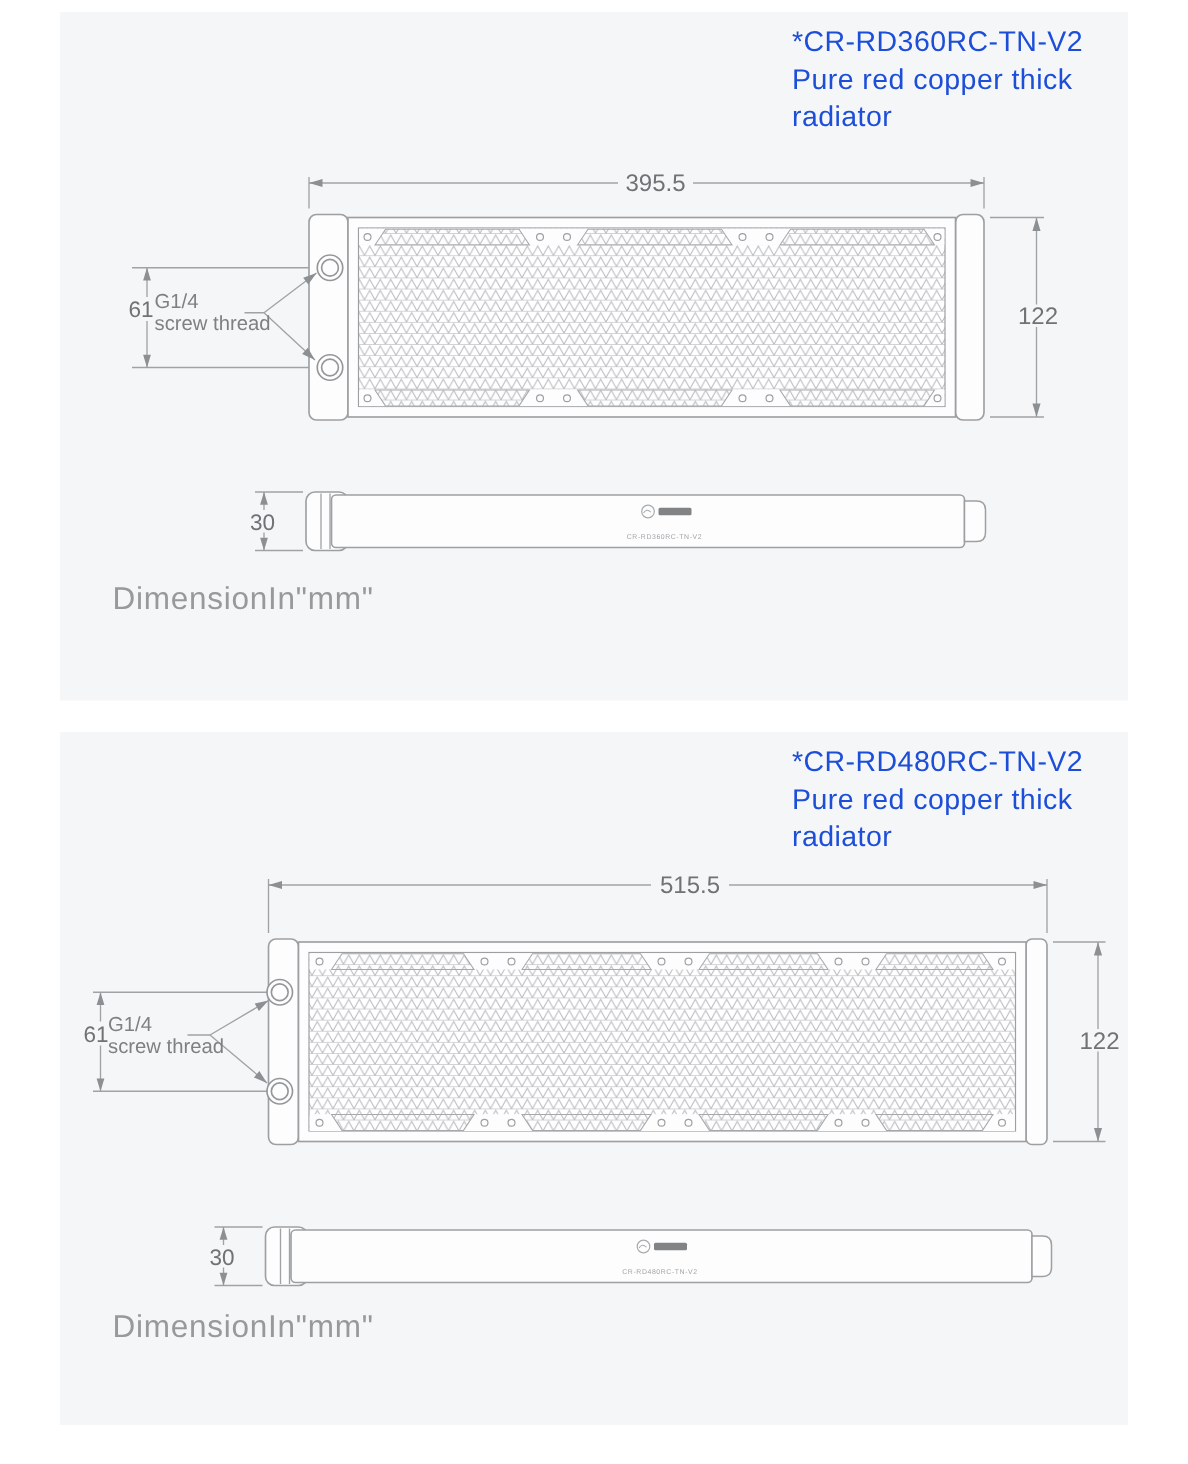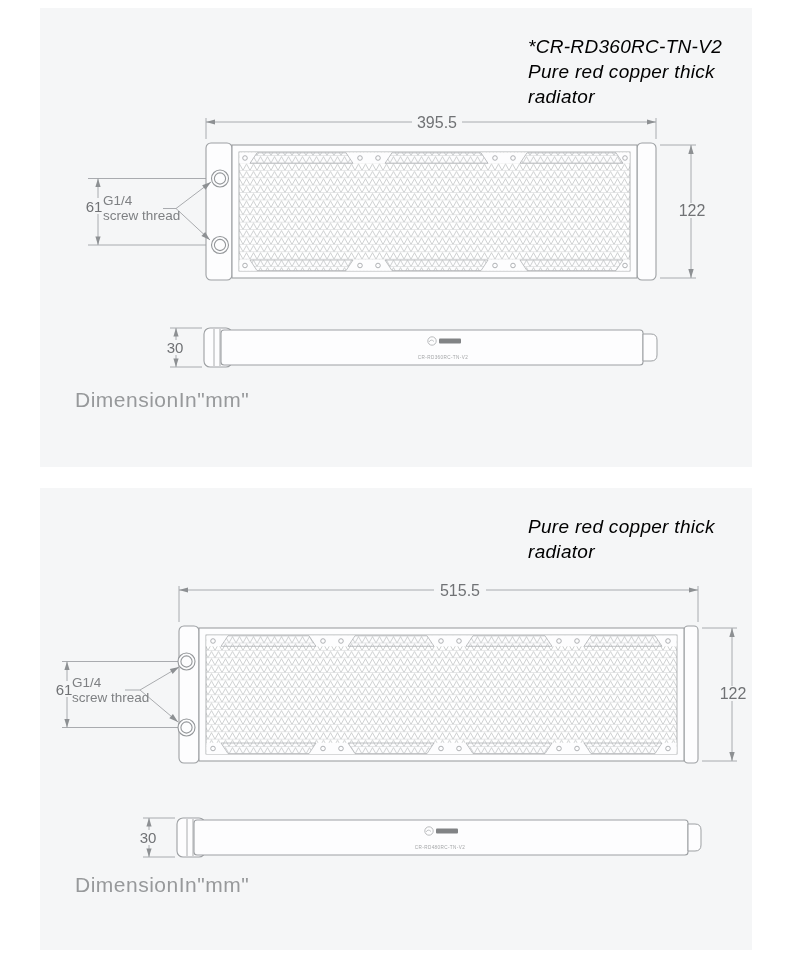--- a/index.html
+++ b/index.html
@@ -1,22 +1,22 @@
 <!DOCTYPE html>
 <html><head>
 <meta charset="utf-8">
 <style>
   html,body { margin:0; padding:0; background:#ffffff; }
   .page { position:relative; width:792px; height:976px; background:#ffffff;
           font-family:"Liberation Sans", sans-serif; overflow:hidden; }
   .panel { position:absolute; left:40px; width:712px; background:#f5f6f7; }
   #panel1 { top:8px;   height:459px; }
   #panel2 { top:488px; height:462px; }
-  .title  { position:absolute; left:488px; top:26px; width:215px;
-            color:#000000; font-size:19px; line-height:25px; letter-spacing:.3px;font-style:italic; }
+  .title  { position:absolute; left:488px; top:8px; width:215px;
+            color:#1d4ed8; font-size:19px; line-height:25px; letter-spacing:.3px; }
   .note   { position:absolute; left:35px; color:#97999b; font-size:21px; letter-spacing:.5px; }
   #panel1 .note { top:380px; }
   #panel2 .note { top:385px; }
   svg.drawing { position:absolute; left:0; top:0; }
   .dim   { fill:#707275; font-size:16px; font-family:"Liberation Sans",sans-serif; }
   .dimsm { fill:#707275; font-size:15px; font-family:"Liberation Sans",sans-serif; }
   .thread{ fill:#7e8083; font-size:13.5px; font-family:"Liberation Sans",sans-serif; }
   .tiny  { fill:#a3a5a7; font-size:4.6px; letter-spacing:.4px; font-family:"Liberation Sans",sans-serif; }
   .ln    { stroke:#a0a3a6; fill:none; }
   .body  { stroke:#9da0a3; fill:#fdfdfe; }
@@ -138,20 +138,21 @@
         </g>
         <text class="tiny" x="403" y="351" text-anchor="middle">CR-RD360RC-TN-V2</text>
       </g>
     </svg>
 
     <div class="note">DimensionIn"mm"</div>
   </section>
 
   <section class="panel" id="panel2">
     <div class="title">
+      <div>*CR-RD480RC-TN-V2</div>
       <div>Pure red copper thick</div>
       <div>radiator</div>
     </div>
 
     <svg class="drawing" width="712" height="462" viewBox="0 0 712 462">
       <defs>
         <pattern id="fins2" width="7" height="7.4" patternUnits="userSpaceOnUse">
           <path d="M0,6.9 L3.5,0.6 L7,6.9" fill="none" stroke="#b6b9bb" stroke-width="0.65"></path>
           <path d="M0,7.1 H7" fill="none" stroke="#bcbfc1" stroke-width="0.45"></path>
         </pattern>

